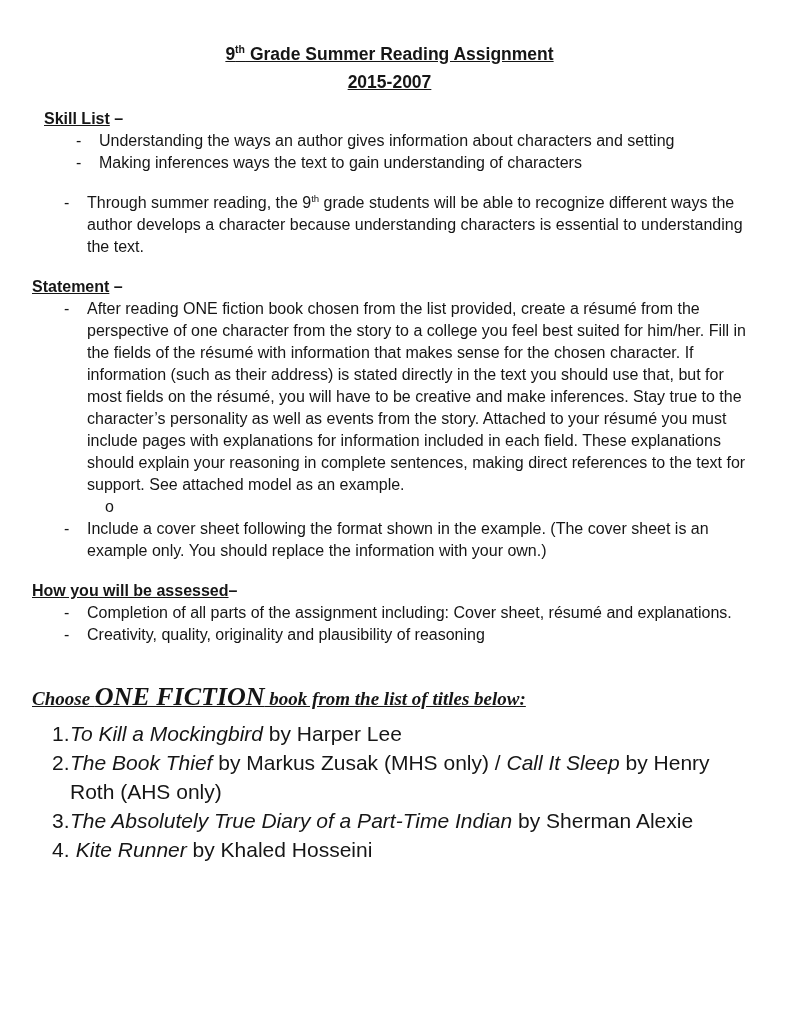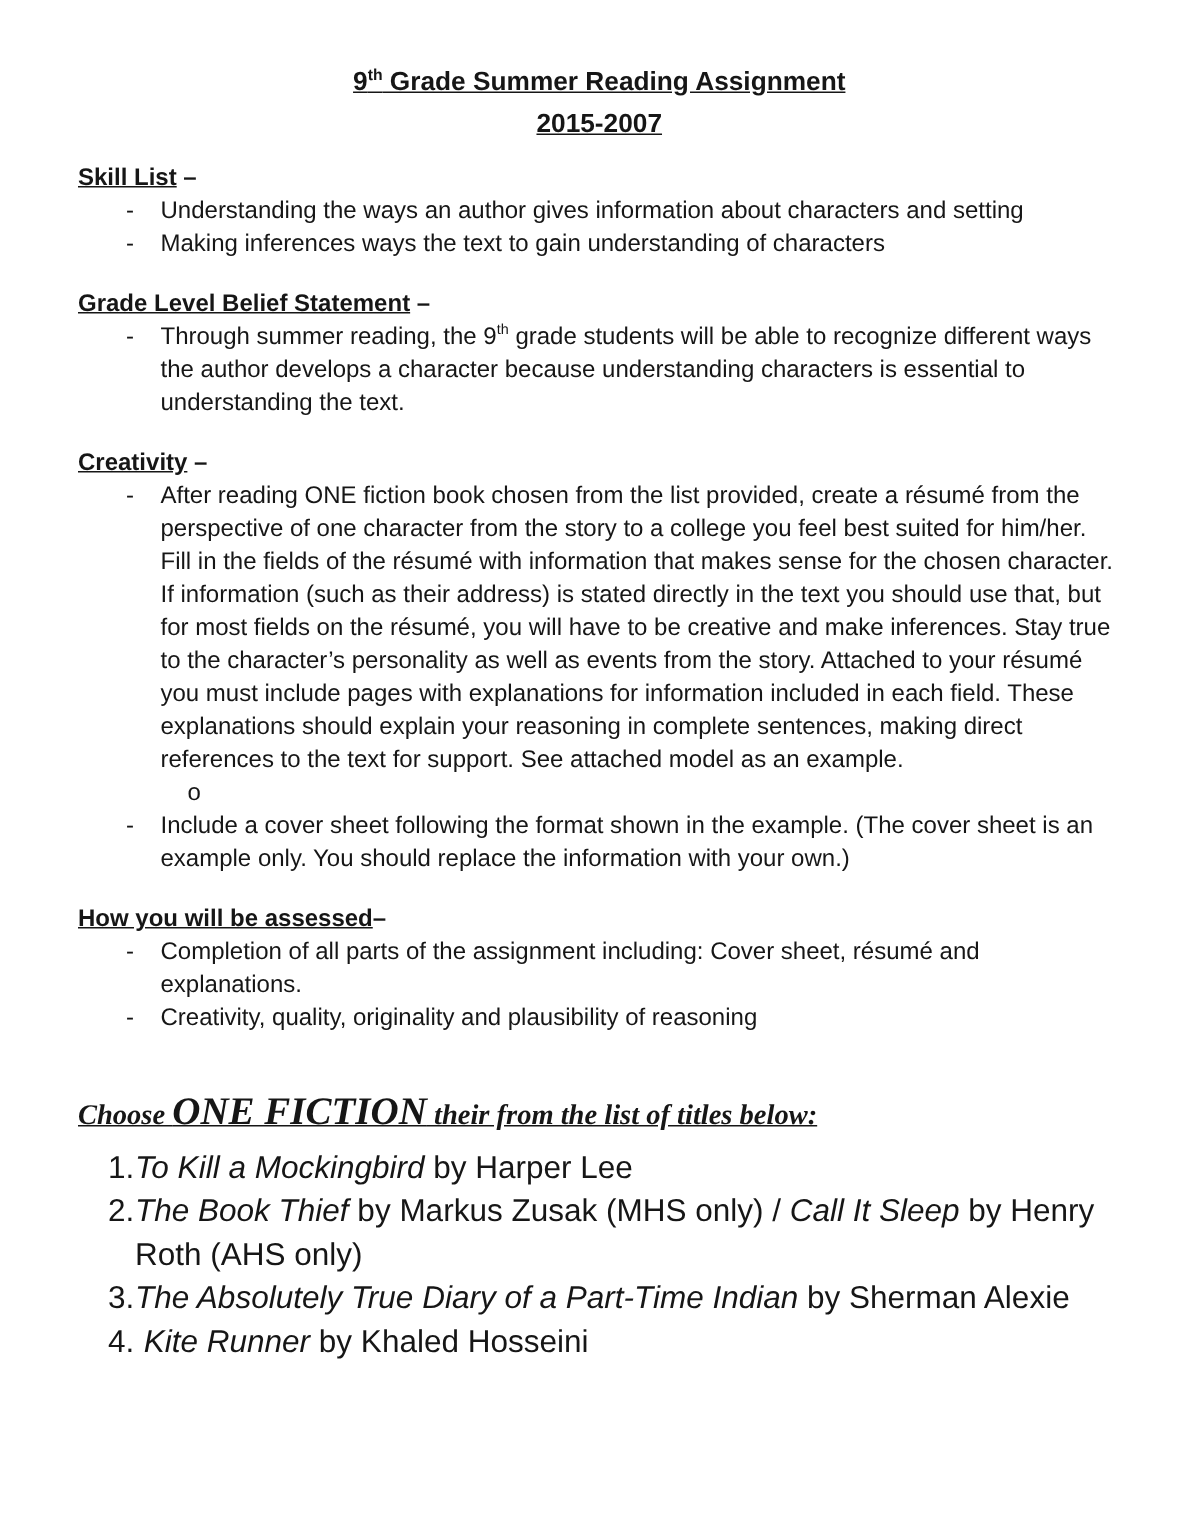--- a/index.html
+++ b/index.html
@@ -6,34 +6,34 @@
   body {
     width: 791px; height: 1024px;
     background: #ffffff;
     color: #161616;
     font-family: "Liberation Sans", sans-serif;
     overflow: hidden;
   }
   .page {
     box-sizing: border-box;
     width: 791px; height: 1024px;
-    padding: 40px 44px 0 52px;
+    padding: 40px 44px 0 32px;
     font-size: 16px;
     line-height: 22px;
   }
   .doc-title {
     text-align: center;
     font-weight: bold;
     font-size: 17.5px;
     line-height: 28px;
   }
   .u { text-decoration: underline; }
   sup { font-size: 0.6em; vertical-align: super; line-height: 0; }
   .section { margin-top: 18px; }
-  .section.first { margin-top: 12px; }
+  .section.first { margin-top: 12px; margin-left: 12px; }
   .heading { font-weight: bold; }
   .row { display: flex; align-items: flex-start; }
   .row .marker { flex: none; width: 23px; margin-left: 32px; }
   .row.sub .marker { width: 27px; margin-left: 73px; }
   .row .text { flex: 1; }
   .choose {
     margin-top: 34px;
     font-family: "Liberation Serif", serif;
     font-weight: bold;
     font-style: italic;
@@ -63,29 +63,28 @@
         <span class="marker">-</span>
         <span class="text">Understanding the ways an author gives information about characters and setting</span>
       </div>
     <div class="row">
         <span class="marker">-</span>
         <span class="text">Making inferences ways the text to gain understanding of characters</span>
       </div>
   </div>
 
   <div class="section">
-    <div class="heading"><span class="u">Grade Level Belief Statement</span><span> –</span></div>
     <div class="row">
         <span class="marker">-</span>
         <span class="text"><span>Through summer reading, the 9</span><sup>th</sup><span> grade students will be able to recognize different ways the author develops a character because understanding characters is essential to understanding the text.</span></span>
       </div>
   </div>
 
   <div class="section">
-    <div class="heading"><span class="u">Creativity</span><span> –</span></div>
+    <div class="heading"><span class="u">Statement</span><span> –</span></div>
     <div class="row">
         <span class="marker">-</span>
         <span class="text">After reading ONE fiction book chosen from the list provided, create a résumé from the perspective of one character from the story to a college you feel best suited for him/her. Fill in the fields of the résumé with information that makes sense for the chosen character. If information (such as their address) is stated directly in the text you should use that, but for most fields on the résumé, you will have to be creative and make inferences. Stay true to the character’s personality as well as events from the story. Attached to your résumé you must include pages with explanations for information included in each field. These explanations should explain your reasoning in  complete sentences, making direct references to the text for support. See attached model as an example.</span>
       </div>
     <div class="row sub">
         <span class="marker">o</span>
       </div>
     <div class="row">
         <span class="marker">-</span>
         <span class="text">Include a cover sheet following the format shown in the example. (The cover sheet is an example only. You should replace the information with your own.)</span>
@@ -97,21 +96,21 @@
     <div class="row">
         <span class="marker">-</span>
         <span class="text">Completion of all parts of the assignment including: Cover sheet, résumé and explanations.</span>
       </div>
     <div class="row">
         <span class="marker">-</span>
         <span class="text">Creativity, quality, originality and plausibility of reasoning</span>
       </div>
   </div>
 
-  <div class="choose"><span class="u"><span>Choose </span><span class="big">ONE FICTION</span><span> their from the list of titles below:</span></span></div>
+  <div class="choose"><span class="u"><span>Choose </span><span class="big">ONE FICTION</span><span> book from the list of titles below:</span></span></div>
 
   <div class="books">
     <div class="book">
         <span class="num">1.</span>
         <span class="text"><span class="it">To Kill a Mockingbird</span><span> by Harper Lee</span></span>
       </div>
     <div class="book">
         <span class="num">2.</span>
         <span class="text"><span class="it">The Book Thief</span><span> by Markus Zusak (MHS only) / </span><span class="it">Call It Sleep</span><span> by Henry Roth (AHS only)</span></span>
       </div>

